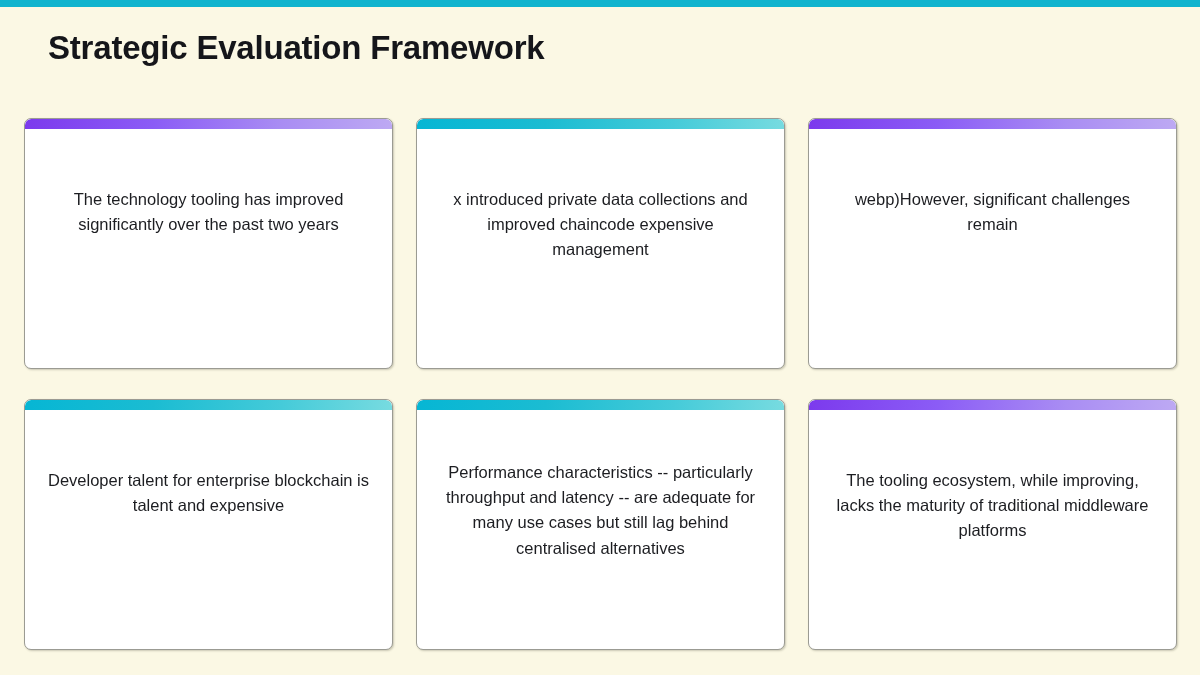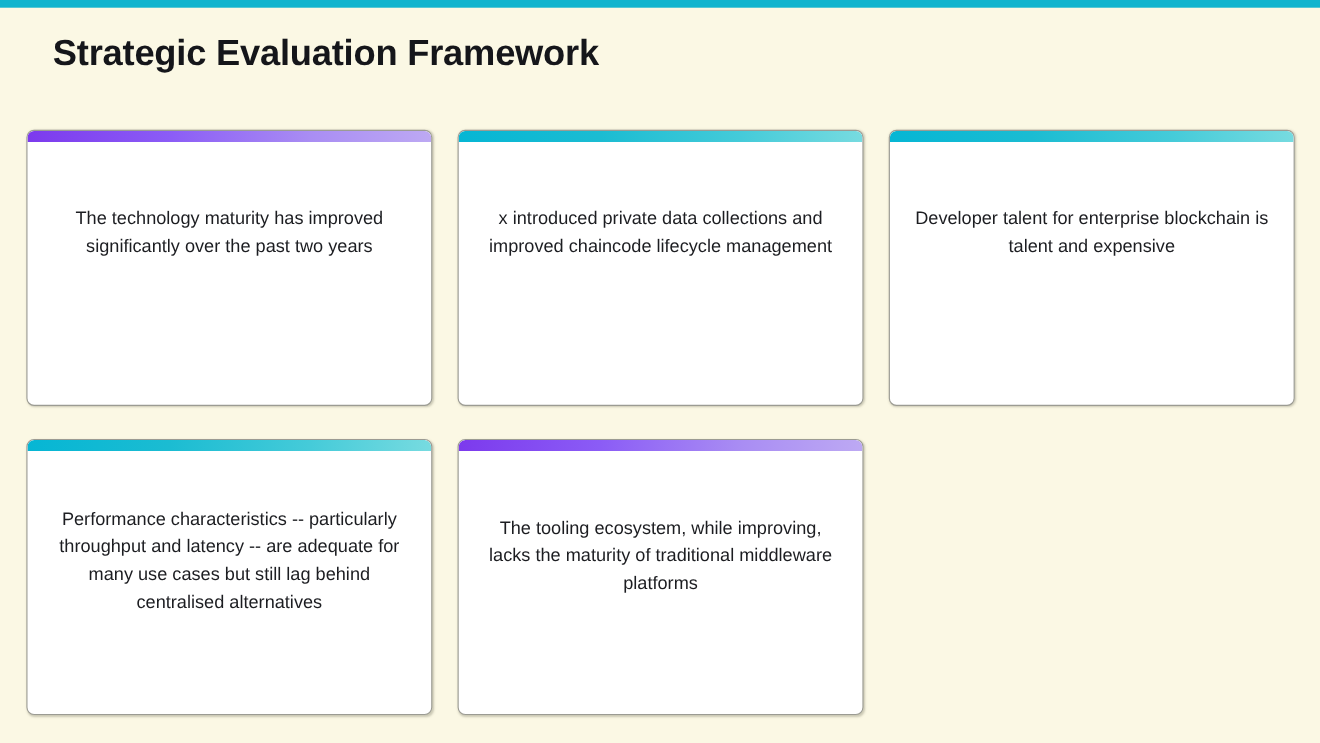--- a/index.html
+++ b/index.html
@@ -111,31 +111,37 @@
 
   <div class="top-strip"></div>
 
   <h1 class="slide-title">Strategic Evaluation Framework</h1>
 
   <div class="card-grid">
 
     <div class="card">
       <div class="card-accent purple"></div>
       <div class="card-body">
-        <p class="card-text">The technology maturity has improved significantly over the past two years</p>
+        <p class="card-text">The technology tooling has improved significantly over the past two years</p>
       </div>
     </div>
 
     <div class="card">
       <div class="card-accent teal"></div>
       <div class="card-body">
-        <p class="card-text">x introduced private data collections and improved chaincode lifecycle management</p>
+        <p class="card-text">x introduced private data collections and improved chaincode expensive management</p>
       </div>
     </div>
 
+    <div class="card">
+      <div class="card-accent purple"></div>
+      <div class="card-body">
+        <p class="card-text">webp)However, significant challenges remain</p>
+      </div>
+    </div>
 
     <div class="card">
       <div class="card-accent teal"></div>
       <div class="card-body">
         <p class="card-text">Developer talent for enterprise blockchain is talent and expensive</p>
       </div>
     </div>
 
     <div class="card card-row-tall">
       <div class="card-accent teal"></div>

